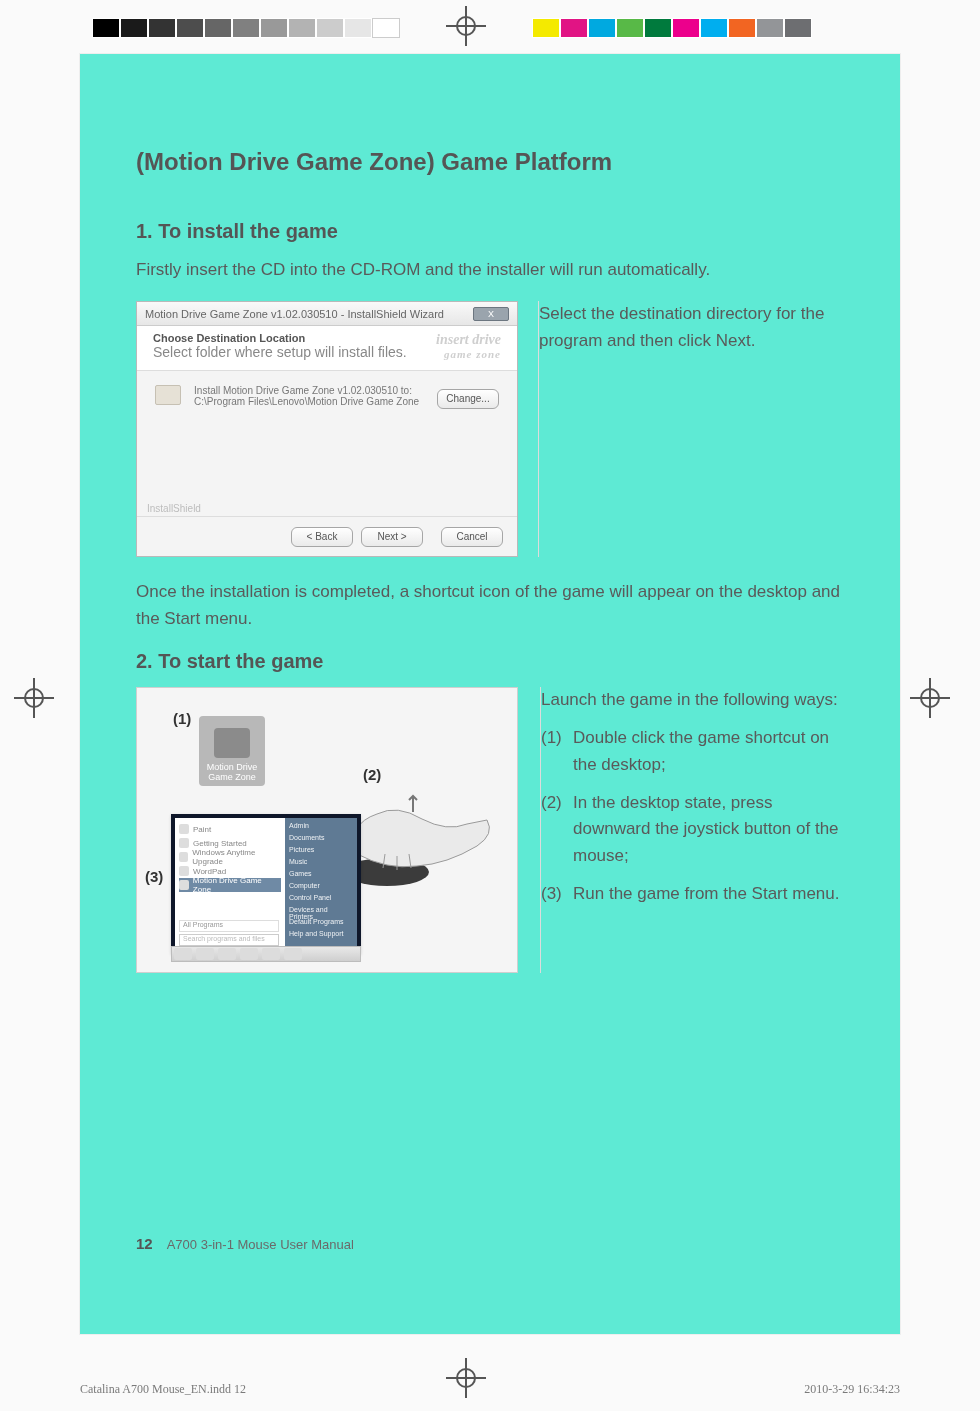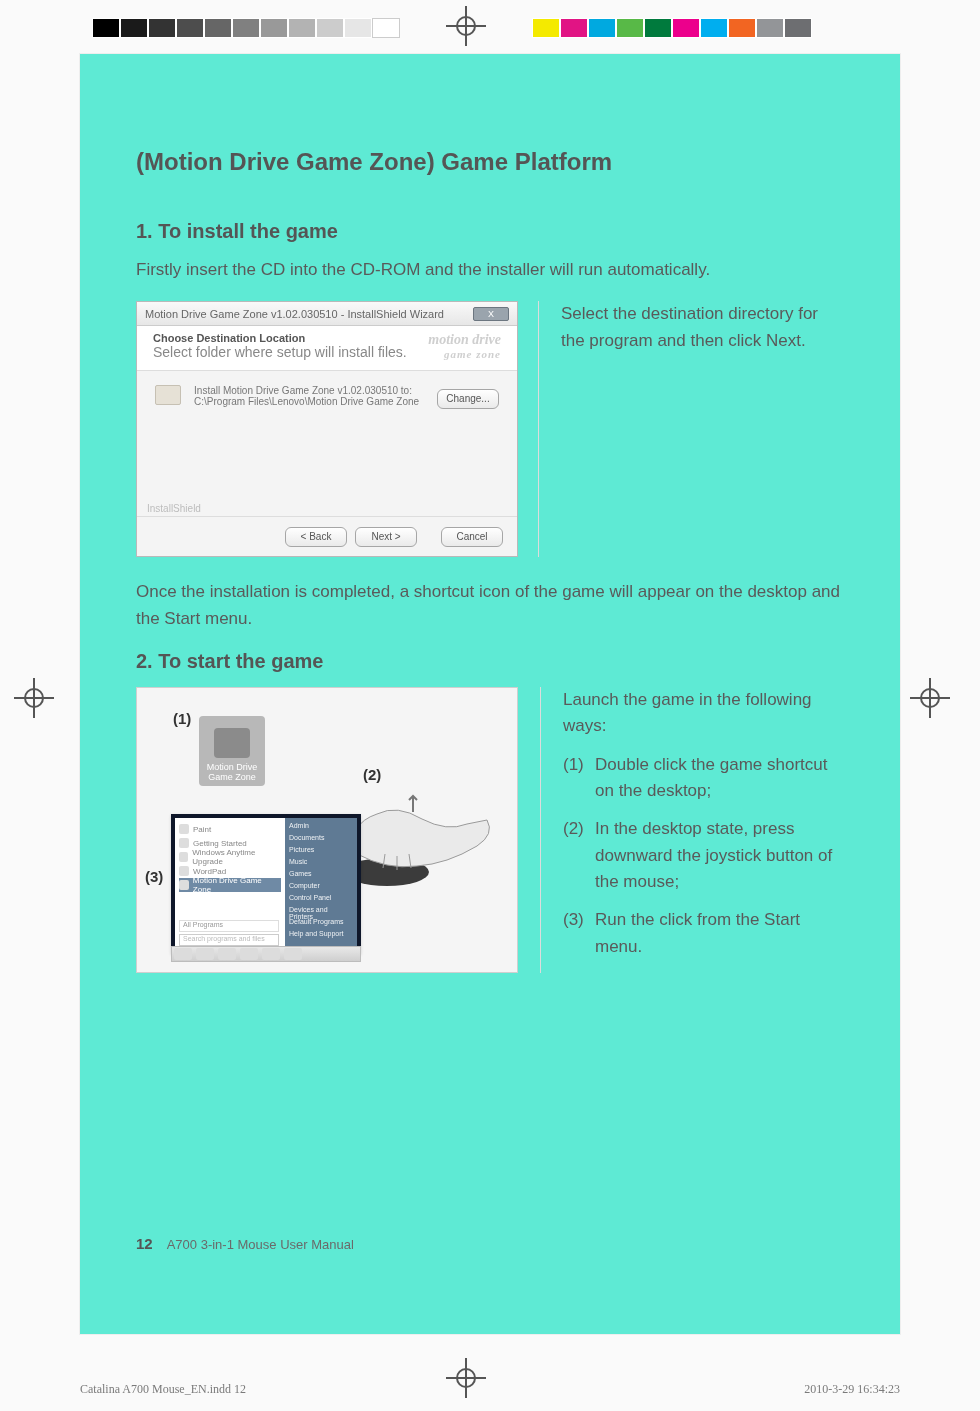--- a/index.html
+++ b/index.html
@@ -44,21 +44,21 @@
     margin-bottom: 44px;
   }
   h2.sub {
     font-size: 20px; font-weight: bold; color:#555;
     margin-bottom: 14px;
   }
   p.body { font-size: 17px; line-height: 1.55; color:#5a5a5a; margin-bottom: 18px; }
 
   .split { display:flex; gap:22px; }
   .split .imgcol { flex: 0 0 382px; }
-  .split .txtcol { flex:1; border-left:1px solid #dcdcdc; padding-left:22px; }
+  .split .txtcol { flex:1; border-left:1px solid #dcdcdc; }
   .txtcol p, .txtcol li { font-size:17px; line-height:1.55; color:#5a5a5a; }
   ol.launch { list-style:none; padding:0; margin-top:12px; }
   ol.launch li { display:flex; margin-bottom:12px; }
   ol.launch li .num { flex:0 0 32px; }
 
   
   .installer {
     width:382px; height:256px;
     border:1px solid #b9b9b9;
     background:#f4f4f4;
@@ -206,37 +206,37 @@
           <div class="titlebar">
             <span>Motion Drive Game Zone v1.02.030510 - InstallShield Wizard</span>
             <span class="closebtn">X</span>
           </div>
           <div class="header">
             <div>
               <div class="ht">Choose Destination Location</div>
               <div class="hs">Select folder where setup will install files.</div>
             </div>
             <div class="brand">
-              <div>motion drive</div>
+              <div>insert drive</div>
               <div class="sub2">game zone</div>
             </div>
           </div>
           <div class="bodyarea">
             <span class="foldericon"></span>
             <span class="pathblk">
               <div>Install Motion Drive Game Zone v1.02.030510 to:</div>
               <div>C:\Program Files\Lenovo\Motion Drive Game Zone</div>
             </span>
             <span class="btn changebtn">Change...</span>
           </div>
           <div class="islabel">InstallShield</div>
           <div class="footer">
             <span class="btn">&lt; Back</span>
             <span class="btn">Next &gt;</span>
-            <span class="btn" style="margin-left:16px">Cancel</span>
+            <span class="btn" style="margin-left:10px">Cancel</span>
           </div>
         </div>
       </div>
       <div class="txtcol">
         <p>Select the destination directory for the program and then click Next.</p>
       </div>
     </div>
 
     <p class="body">Once the installation is completed, a shortcut icon of the game will appear on the desktop and the Start menu.</p>
 
@@ -312,21 +312,21 @@
           <li>
               <span class="num">(1)</span>
               <span>Double click the game shortcut on the desktop;</span>
             </li>
           <li>
               <span class="num">(2)</span>
               <span>In the desktop state, press downward the joystick button of the mouse;</span>
             </li>
           <li>
               <span class="num">(3)</span>
-              <span>Run the click from the Start menu.</span>
+              <span>Run the game from the Start menu.</span>
             </li>
         </ol>
       </div>
     </div>
 
   </div>
 
   <div class="pagefooter">
     <span class="pnum">12</span>
     <span>A700 3-in-1 Mouse User Manual</span>

